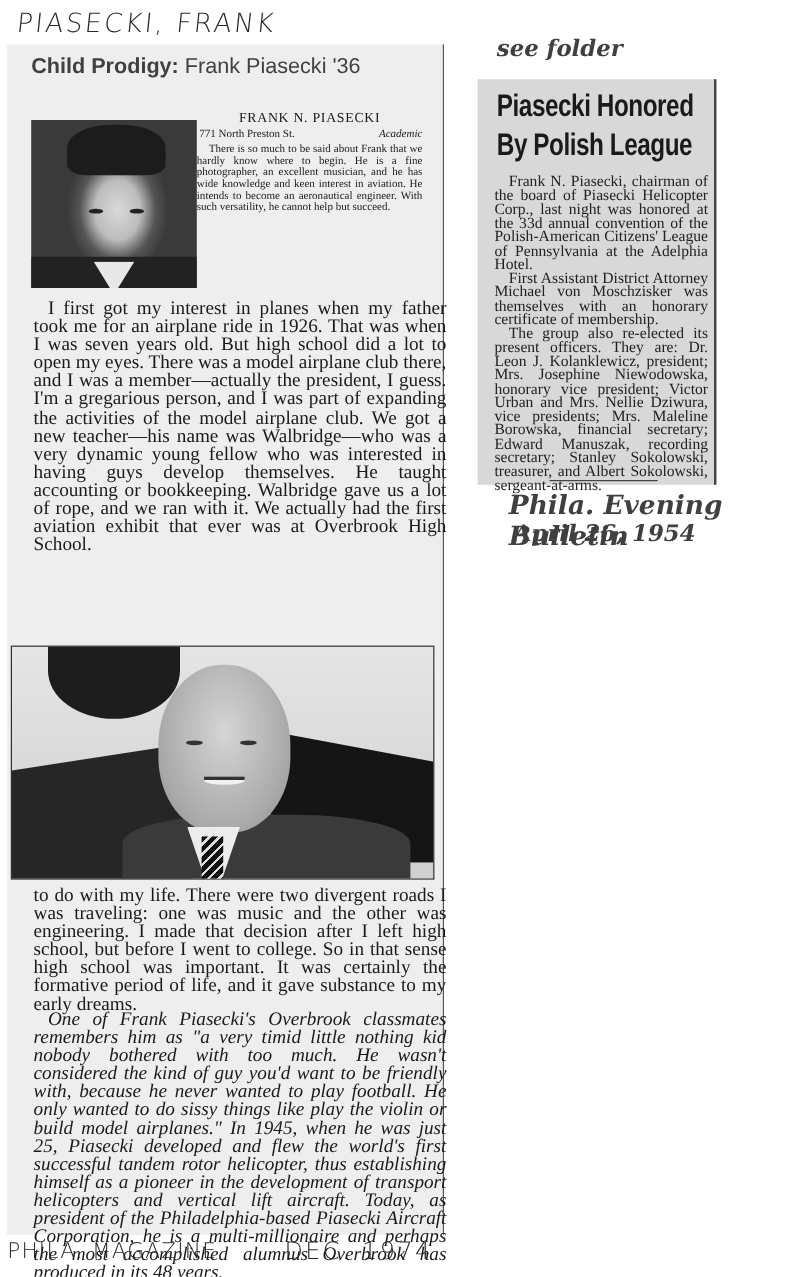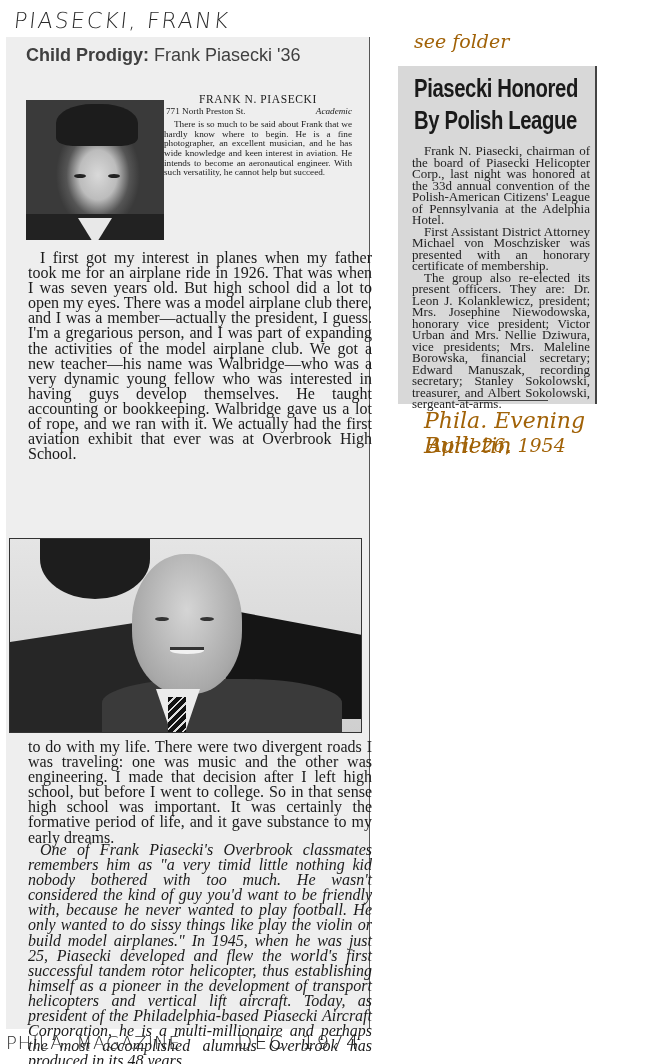--- a/index.html
+++ b/index.html
@@ -1,20 +1,20 @@
 <!DOCTYPE html>
 <html><head>
 <meta charset="utf-8">
 <style>
   * { box-sizing: border-box; margin: 0; padding: 0; }
   html, body { width: 658px; height: 1064px; background: #ffffff; overflow: hidden; }
   body { position: relative; font-family: "Liberation Serif", serif; color: #1a1a1a; }
 
   .hand { font-family: "DejaVu Sans", sans-serif; font-weight: 300; color: #2a2a2a; position: absolute; letter-spacing: 1px; }
-  .hand-script { font-family: "DejaVu Serif", serif; font-style: italic; color: #a16207; position: absolute; }
+  .hand-script { font-family: "DejaVu Serif", serif; font-style: italic; color: #404040; position: absolute; font-weight: bold; }
 
   #hw-name { left: 14px; top: 8px; font-size: 22px; letter-spacing: 2px; transform: skewX(-6deg); }
   #hw-source-left { left: 6px; top: 1032px; font-size: 18px; letter-spacing: 1px; }
   #hw-date-left { left: 197px; top: 1030px; font-size: 20px; letter-spacing: 2px; margin-left: 40px; }
 
   
   #clip-left { position: absolute; left: 6px; top: 37px; width: 364px; height: 992px; background: #eeeeee; border-right: 1px solid #555; }
 
   #headline { position: absolute; left: 26px; top: 45px; font-family: "Liberation Sans", sans-serif; font-size: 18px; color: #404040; }
   #headline .kicker { font-weight: bold; }
@@ -119,18 +119,18 @@
 <div id="hw-date-left" class="hand">DEC. 1974</div>
 
 <div id="hw-see-folder" class="hand-script">see folder</div>
 <div id="clip-right"></div>
 <div id="right-headline">
   <div>Piasecki Honored</div>
   <div>By Polish League</div>
 </div>
 <div id="right-body">
   <p>Frank N. Piasecki, chairman of the board of Piasecki Helicopter Corp., last night was honored at the 33d annual convention of the Polish-American Citizens' League of Pennsylvania at the Adelphia Hotel.</p>
-  <p>First Assistant District Attorney Michael von Moschzisker was presented with an honorary certificate of membership.</p>
+  <p>First Assistant District Attorney Michael von Moschzisker was themselves with an honorary certificate of membership.</p>
   <p>The group also re-elected its present officers. They are: Dr. Leon J. Kolanklewicz, president; Mrs. Josephine Niewodowska, honorary vice president; Victor Urban and Mrs. Nellie Dziwura, vice presidents; Mrs. Maleline Borowska, financial secretary; Edward Manuszak, recording secretary; Stanley Sokolowski, treasurer, and Albert Sokolowski, sergeant-at-arms.</p>
 </div>
 <div id="right-rule"></div>
 <div id="hw-bulletin" class="hand-script">Phila. Evening Bulletin</div>
 <div id="hw-bulletin-date" class="hand-script">April 26, 1954</div>
 
 </body></html>

